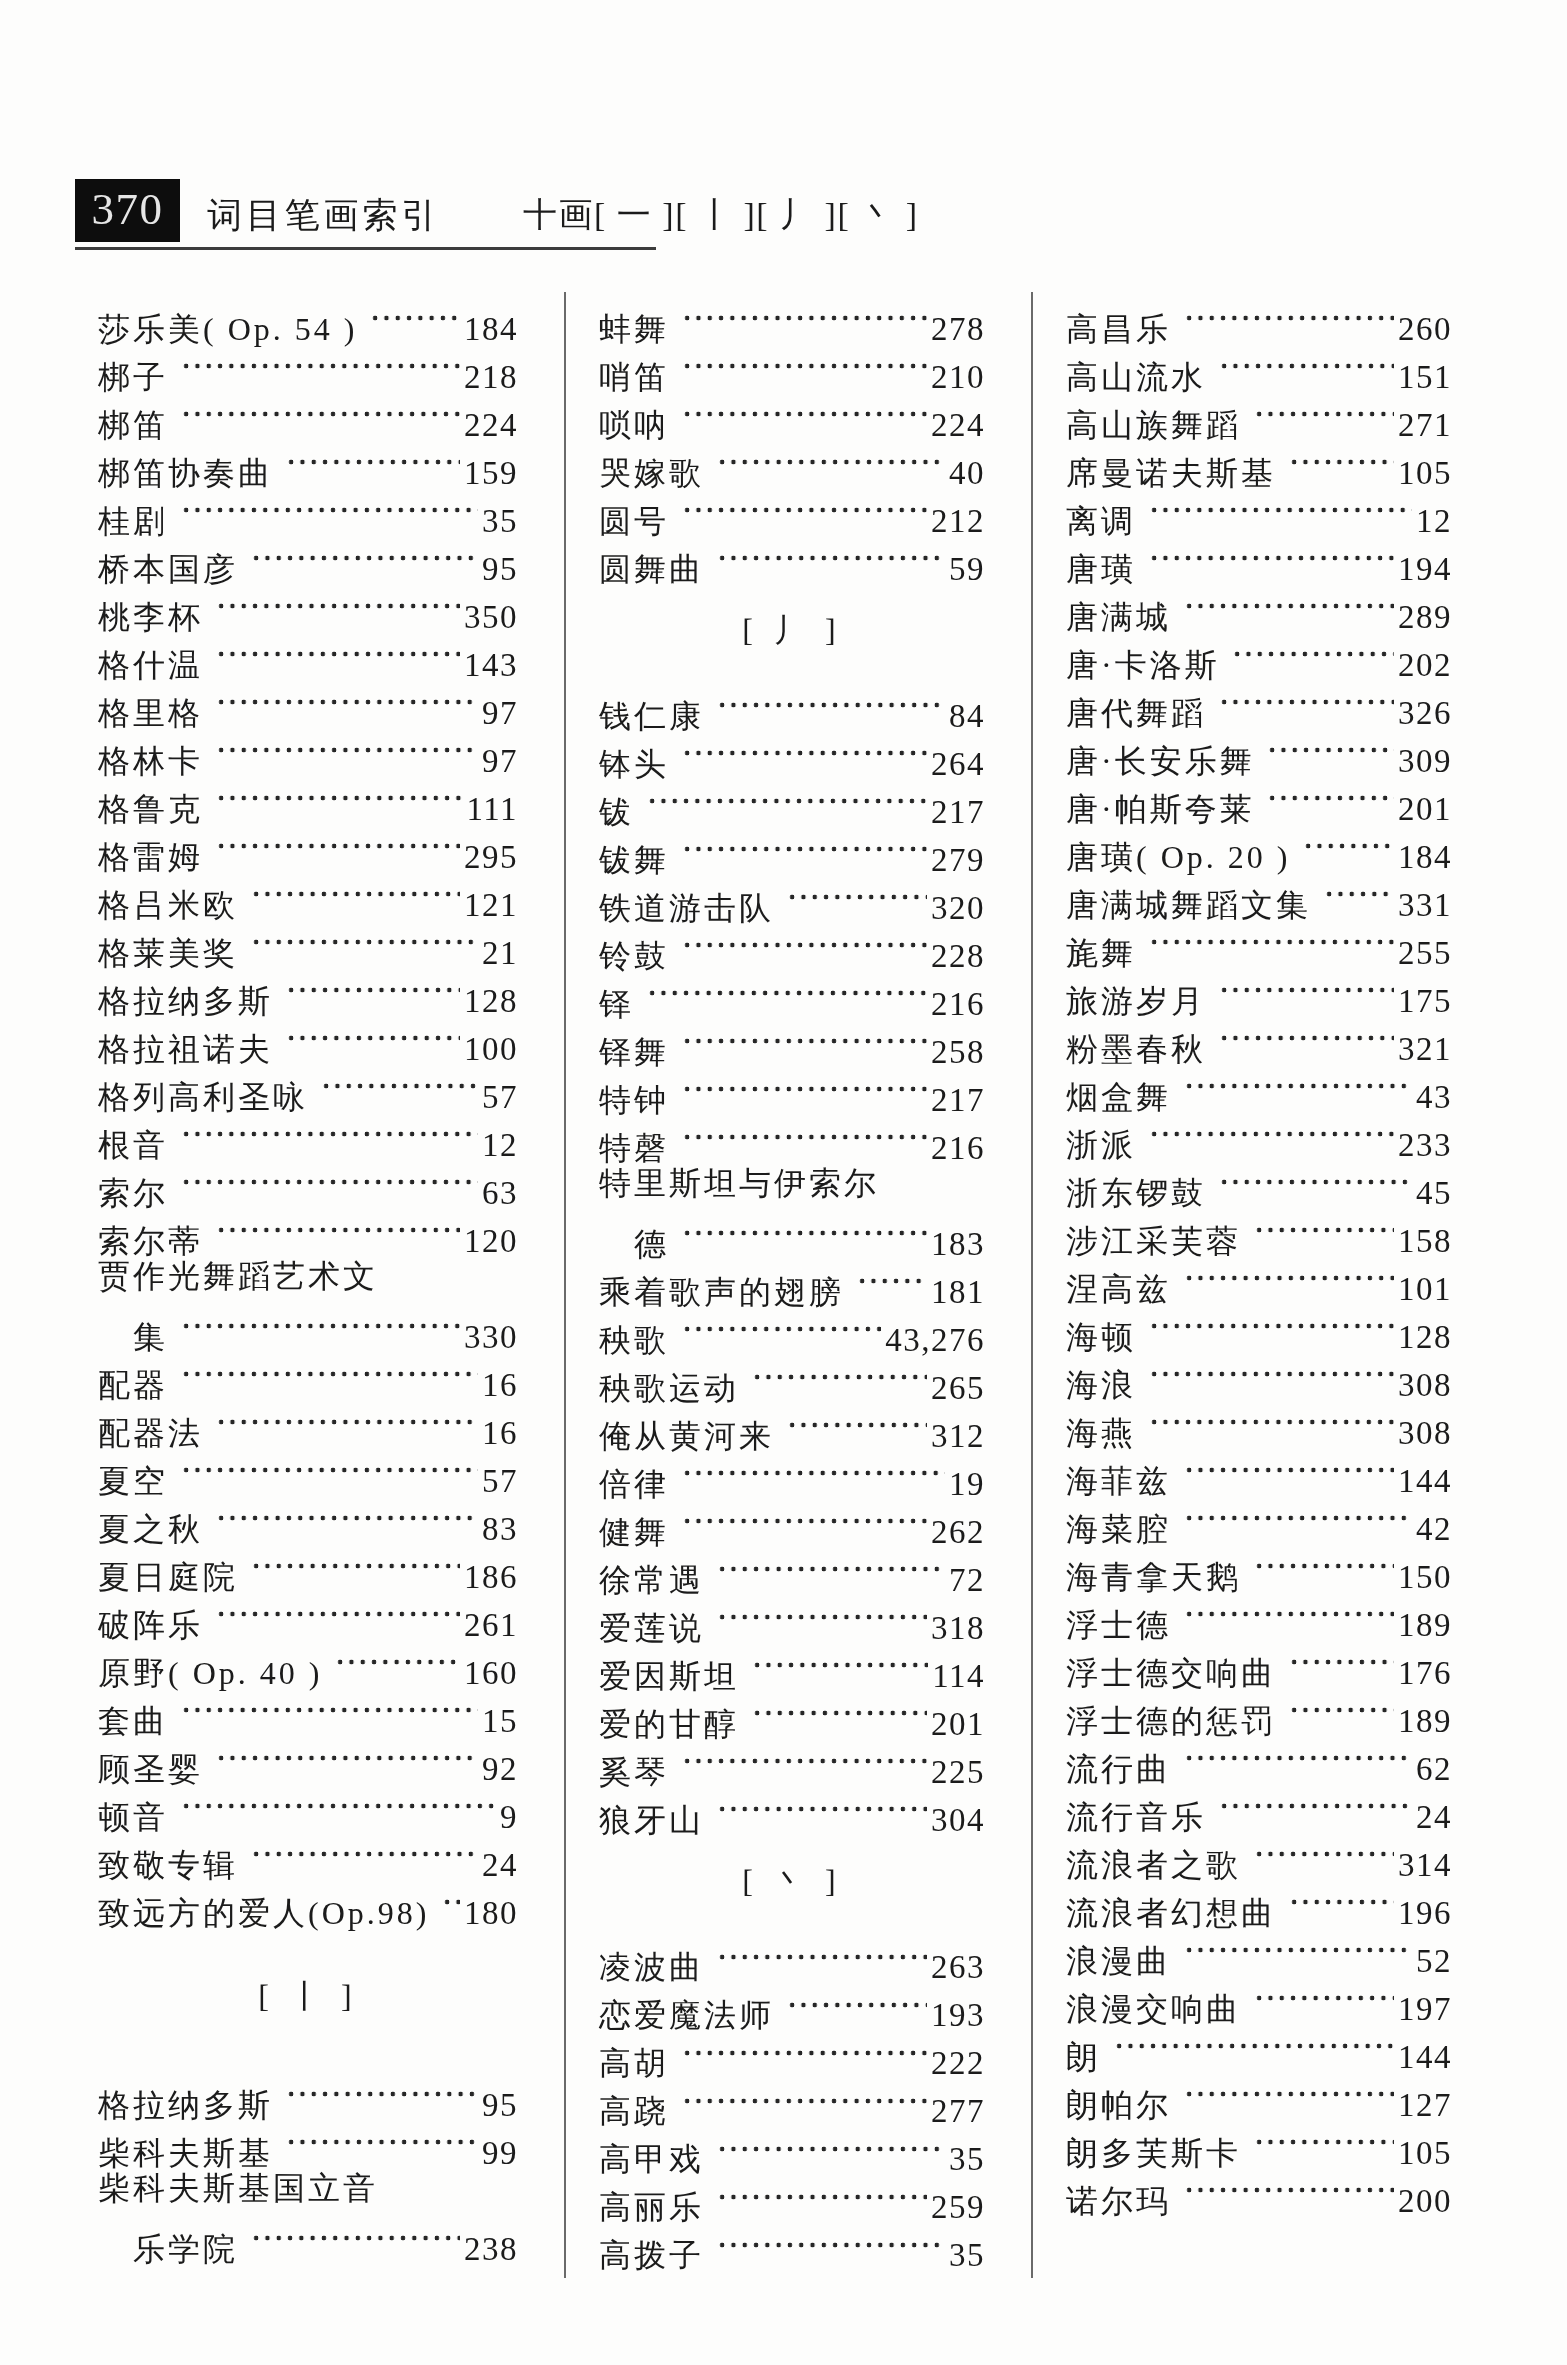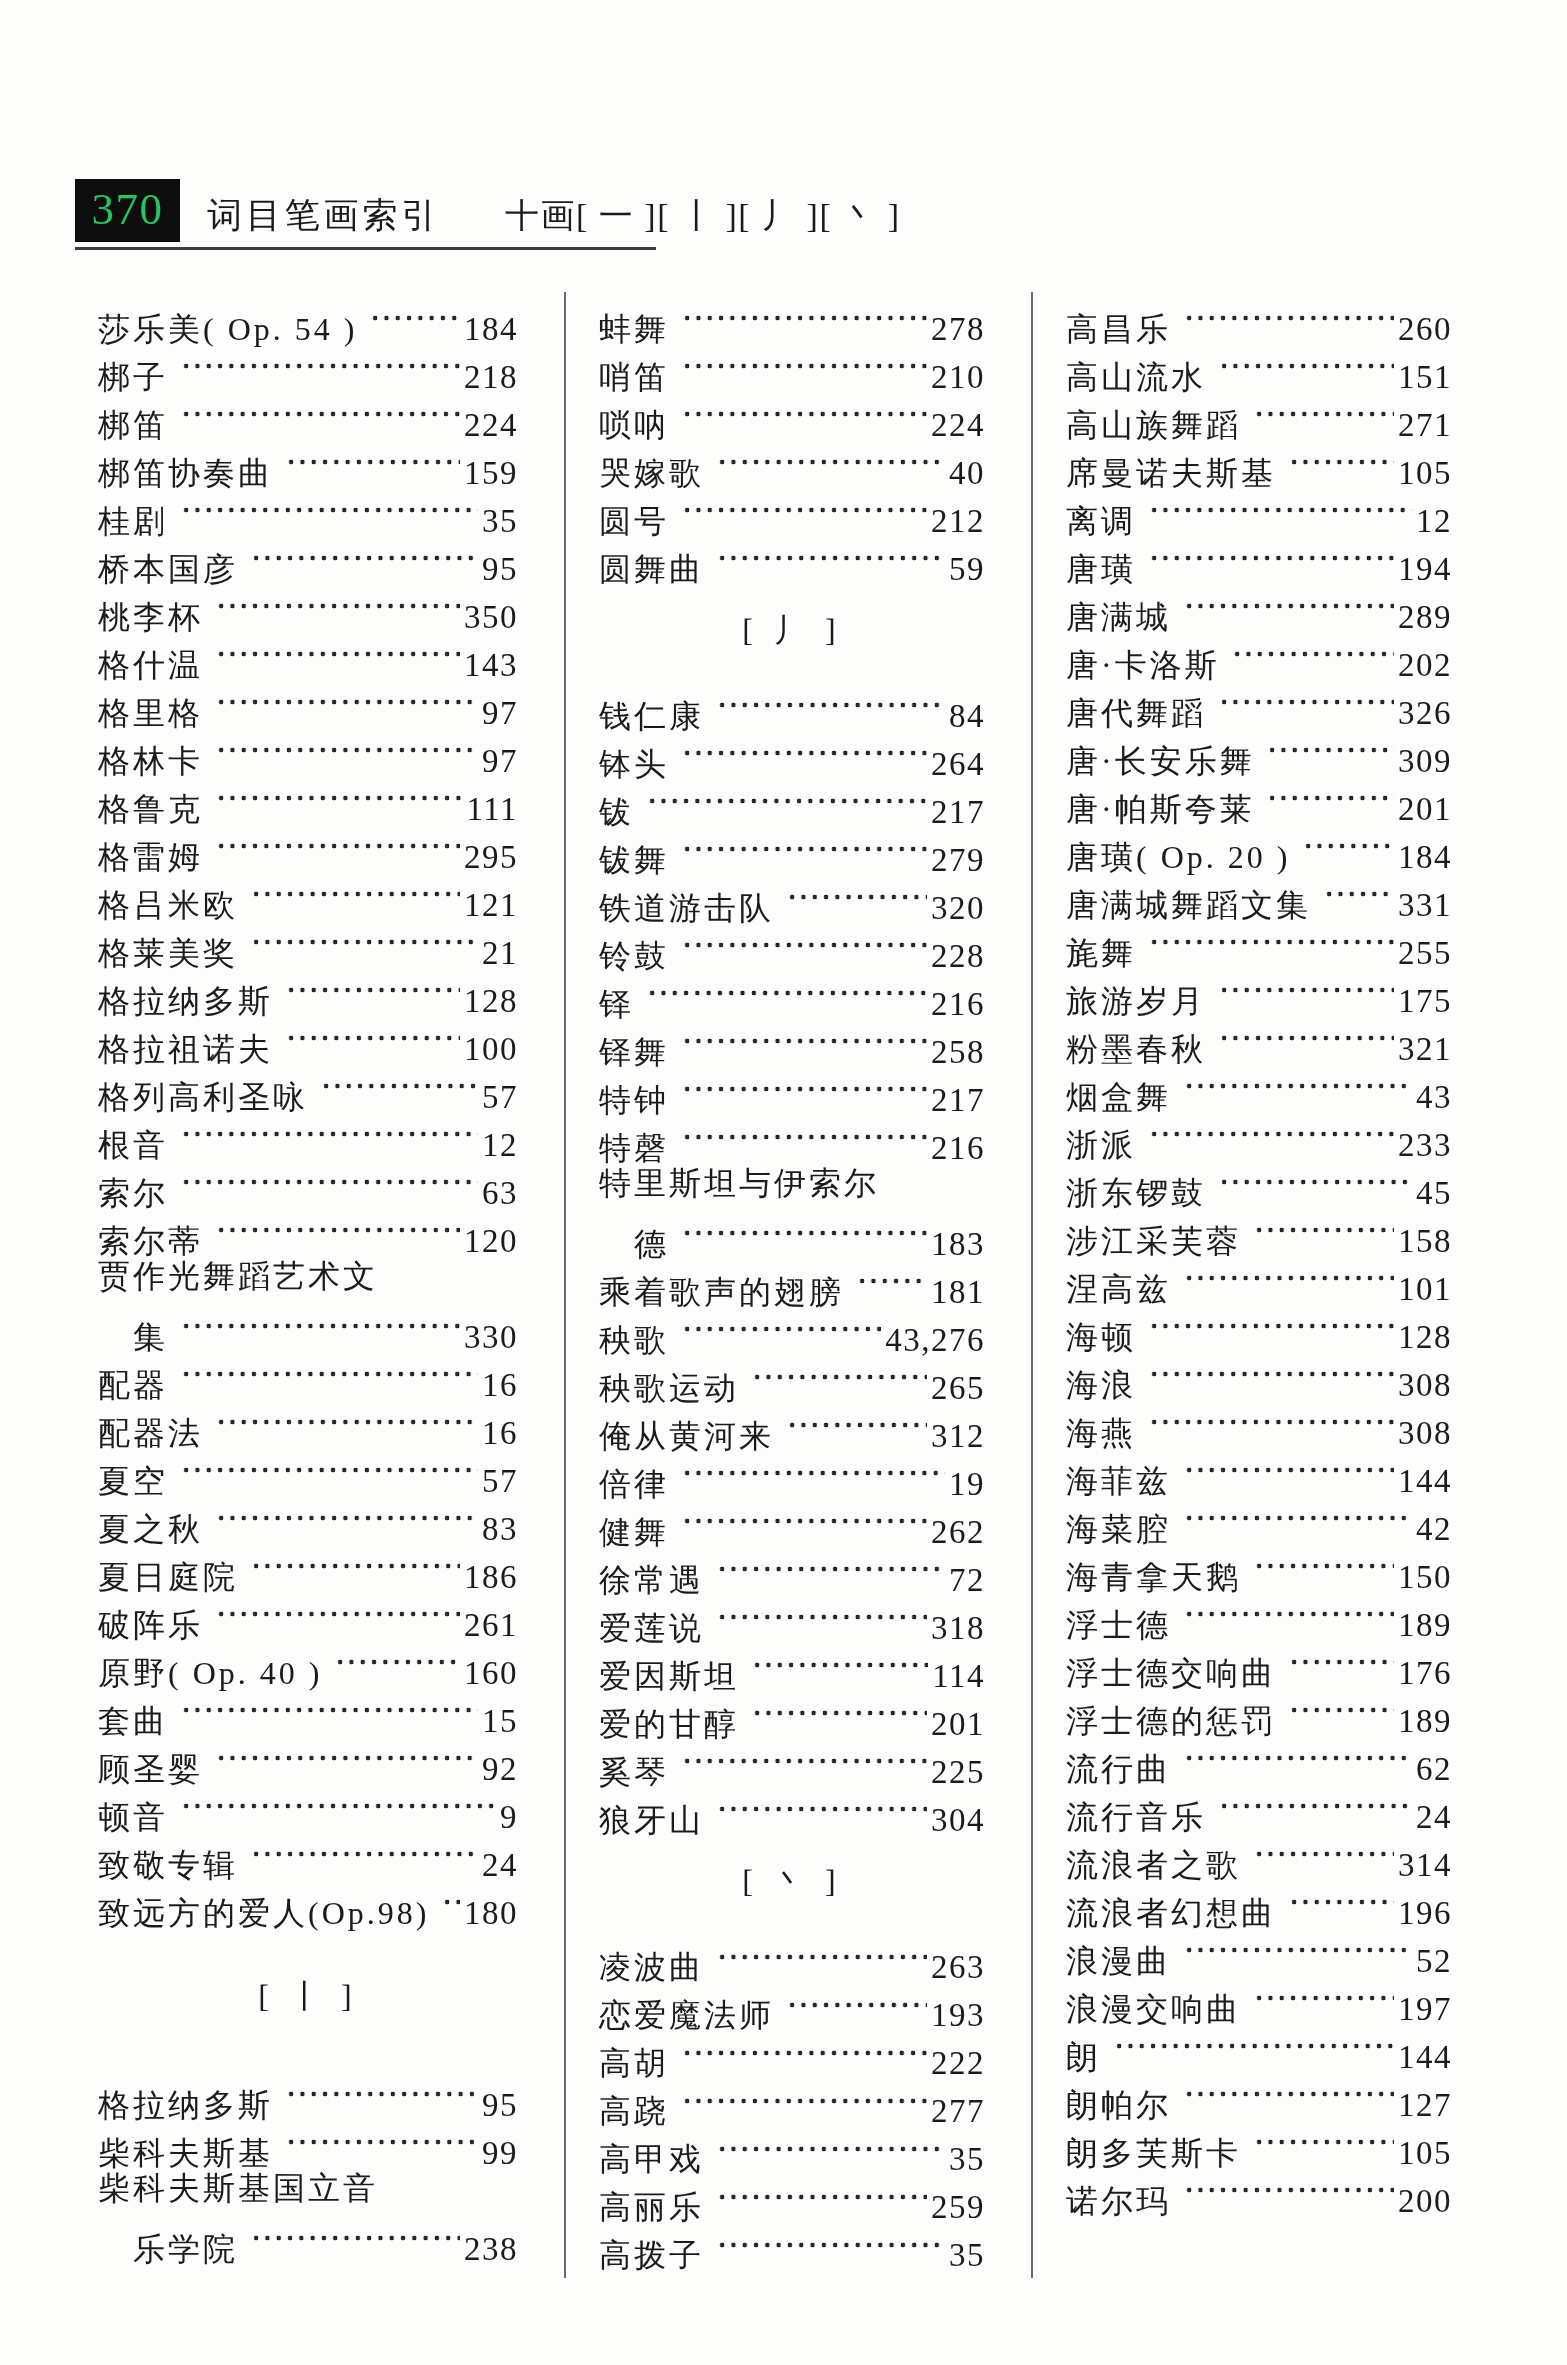--- a/index.html
+++ b/index.html
@@ -19,30 +19,30 @@
     left: 75px;
     width: 581px;
     display: flex;
     align-items: flex-end;
     gap: 27px;
     padding-bottom: 4.5px;
     border-bottom: 3px solid #3c3c3c;
   }
   .pagenum-box {
     background: #0d0d0d;
-    color: #22c55e;
+    color: #e5e5e5;
     font-size: 45px;
     line-height: 1;
     padding: 7.5px 16.6px 10.5px 16.6px;
     letter-spacing: 1.5px;
   }
   .header-title {
     display: flex;
-    align-items: flex-end;
-    gap: 37px;
+    align-items: flex-start;
+    gap: 55px;
     white-space: nowrap;
     padding-bottom: 3px;
   }
   .header-title .t1 { font-size: 35px; letter-spacing: 3.8px; }
   .header-title .t2 { font-size: 34px; letter-spacing: 1.5px; margin-left: 28px; }
   
   .columns {
     position: absolute;
     top: 292px;
     left: 98px;

